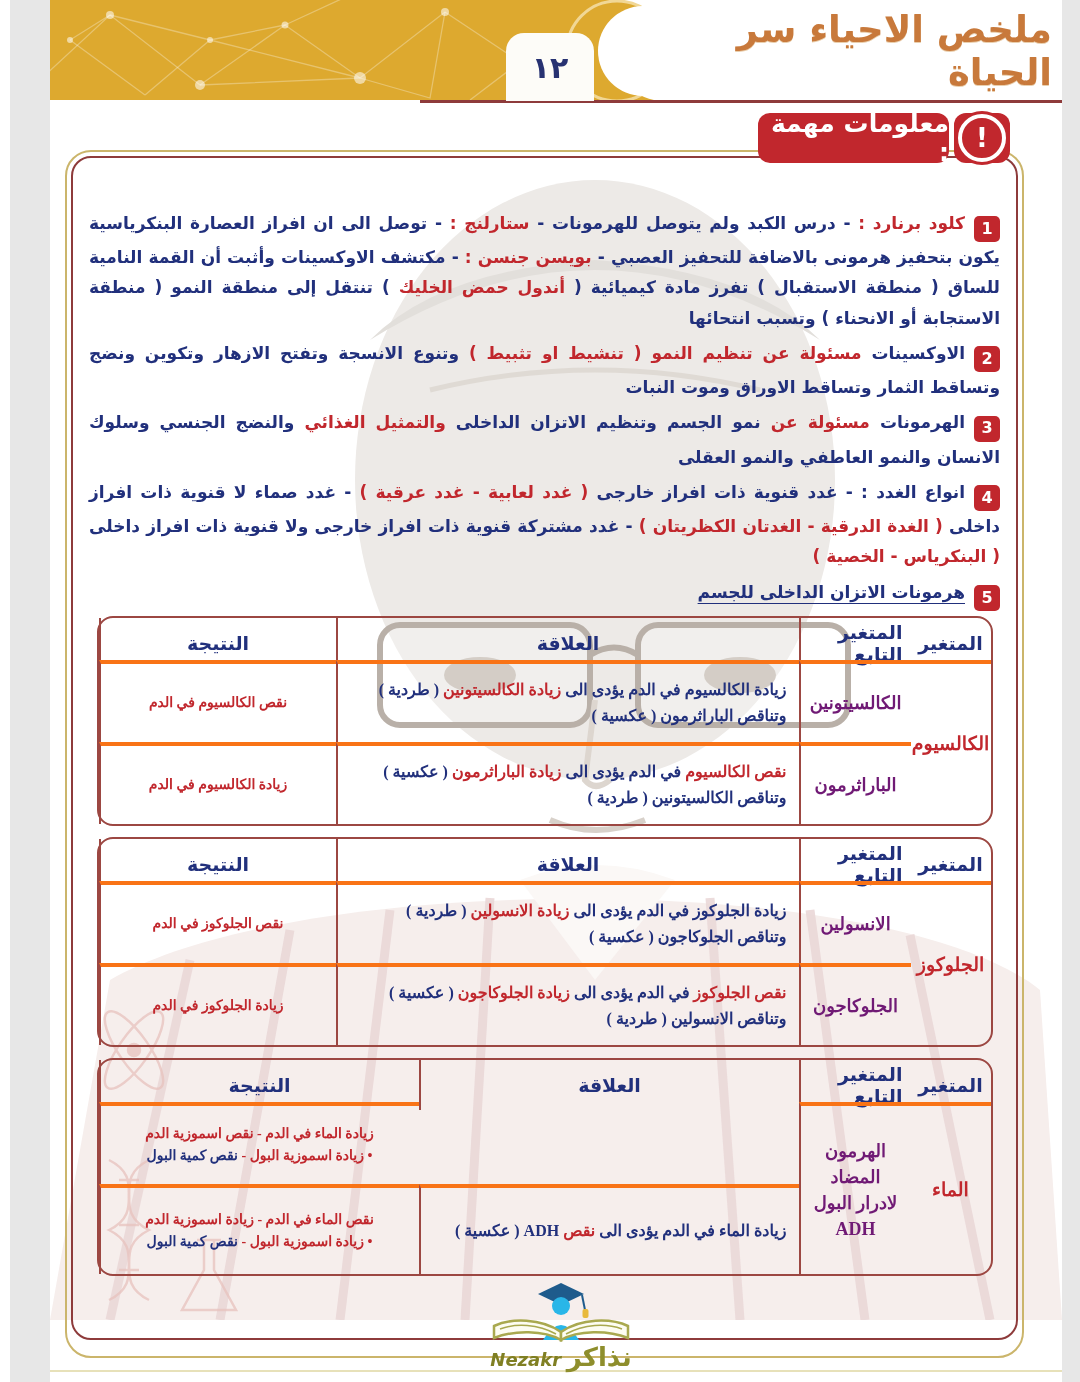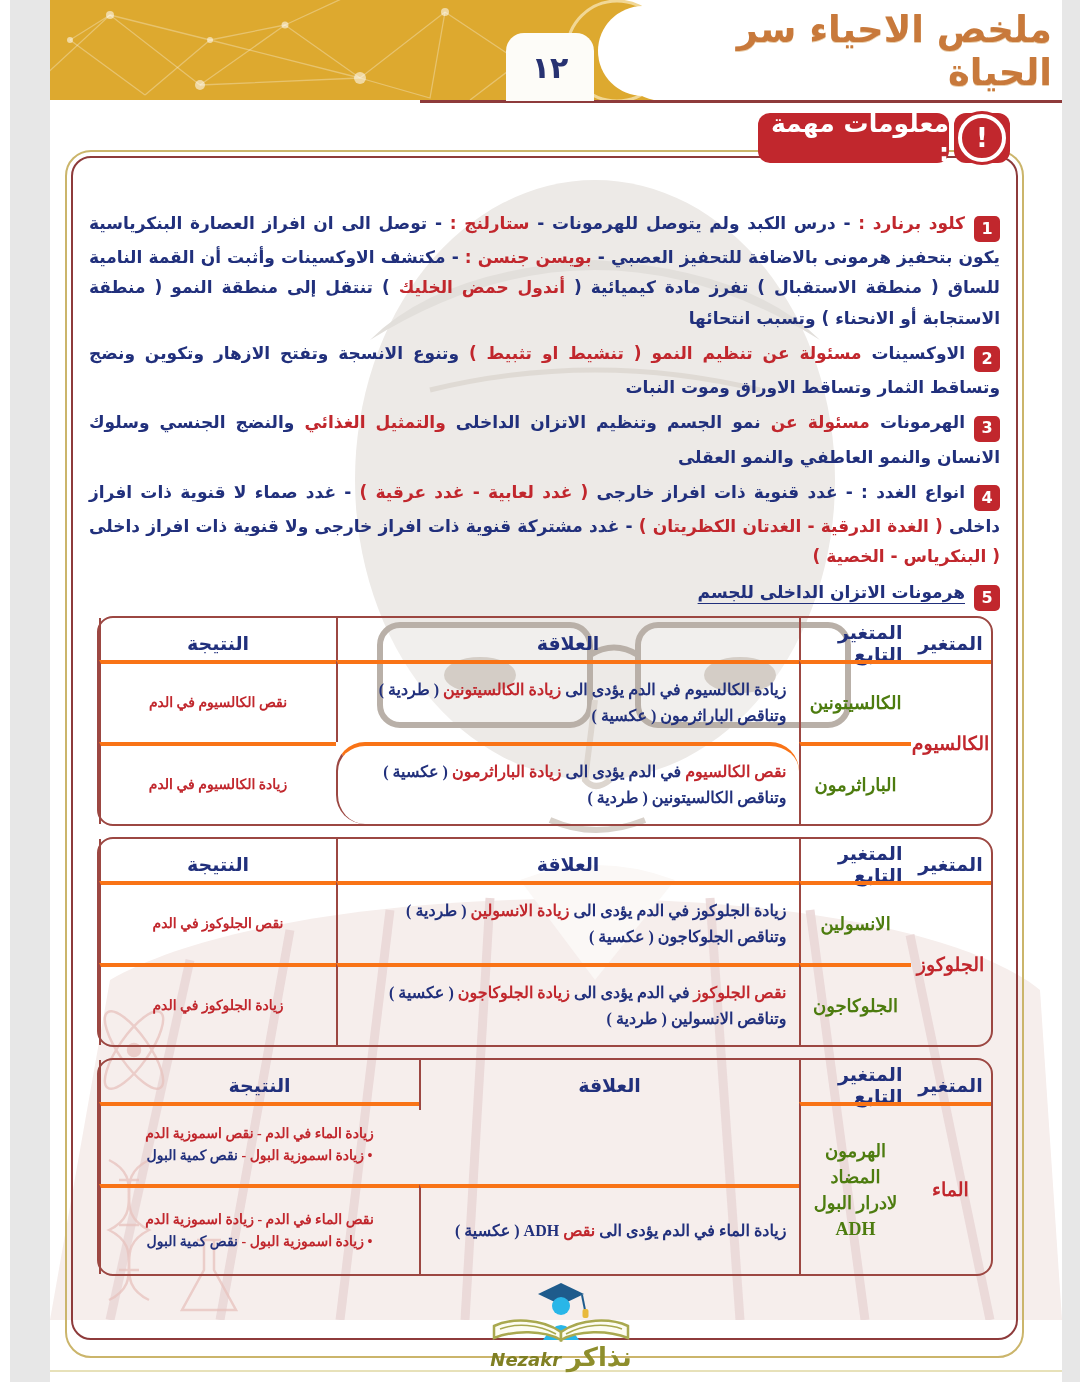--- a/index.html
+++ b/index.html
@@ -44,21 +44,21 @@
   .ul{text-decoration:underline;text-underline-offset:5px;}
 
   
   #tables-area{position:relative;z-index:2;}
   .dtable{width:892px;margin:0 auto 11px auto;border:2px solid #9c4742;border-radius:16px;display:grid;direction:rtl;background:transparent;}
   .tcell{display:flex;align-items:center;justify-content:center;flex-direction:column;padding:4px 8px;}
   .tcell.bs{border-right:none;border-left:2px solid #9c4742;}
   .tcell.bt{border-top:4px solid #f97316;font-family:Liberation Serif, serif;}
   .th{color:#21307c;font-size:19px;min-height:42px;}
   .var-cell{color:#c1272d;font-size:19px;text-align:center;line-height:1.5;}
-  .dep-cell{color:#4d7c0f;font-size:18px;text-align:center;line-height:1.45;}
+  .dep-cell{color:#701a75;font-size:18px;text-align:center;line-height:1.45;}
   .rel-cell{align-items:flex-start;text-align:right;font-size:16px;line-height:1.6;padding:8px 12px;justify-content:center;}
   .res-cell{font-size:14px;text-align:center;line-height:1.55;}
   .rline{display:block;width:100%;}
 
   
   #watermark{position:absolute;left:0;top:80px;z-index:0;}
   #doodles{position:absolute;left:14px;top:990px;z-index:1;opacity:.75;}
 
   
   #footer-gold-line{position:absolute;left:0;top:1370px;width:1012px;height:2px;background:#e7e1b9;}
@@ -162,21 +162,21 @@
               <div class="tcell var-cell bt" style="grid-area: 2 / 1 / 4;">الكالسيوم</div>
               <div class="tcell dep-cell bs bt" style="grid-area: 2 / 2;">الكالسيتونين</div>
               <div class="tcell rel-cell bs bt" style="grid-area: 2 / 3; min-height: 62px;">
                 <span class="rline"><span class="seg c-navy">زيادة الكالسيوم في الدم يؤدى الى </span><span class="seg c-red">زيادة الكالسيتونين </span><span class="seg c-navy">( طردية )</span></span>
                 <span class="rline"><span class="seg c-navy">وتناقص الباراثرمون ( عكسية )</span></span>
               </div>
               <div class="tcell res-cell bs bt" style="grid-area: 2 / 4; min-height: 62px;">
                 <span class="rline"><span class="seg c-red">نقص الكالسيوم في الدم</span></span>
               </div>
               <div class="tcell dep-cell bs bt" style="grid-area: 3 / 2;">الباراثرمون</div>
-              <div class="tcell rel-cell bs bt" style="grid-area: 3 / 3; min-height: 62px; border-radius: 29px;">
+              <div class="tcell rel-cell bs bt" style="grid-area: 3 / 3; min-height: 62px;">
                 <span class="rline"><span class="seg c-red">نقص الكالسيوم </span><span class="seg c-navy">في الدم يؤدى الى </span><span class="seg c-red">زيادة الباراثرمون </span><span class="seg c-navy">( عكسية )</span></span>
                 <span class="rline"><span class="seg c-navy">وتناقص الكالسيتونين ( طردية )</span></span>
               </div>
               <div class="tcell res-cell bs bt" style="grid-area: 3 / 4; min-height: 62px;">
                 <span class="rline"><span class="seg c-red">زيادة الكالسيوم في الدم</span></span>
               </div>
             </div>
             <div class="dtable" style="grid-template-columns: 80px 112px 1fr 237px; grid-template-rows: 42px auto auto;">
               <div class="tcell th" style="grid-area: 1 / 1;">المتغير</div>
               <div class="tcell th bs" style="grid-area: 1 / 2;">المتغير التابع</div>

